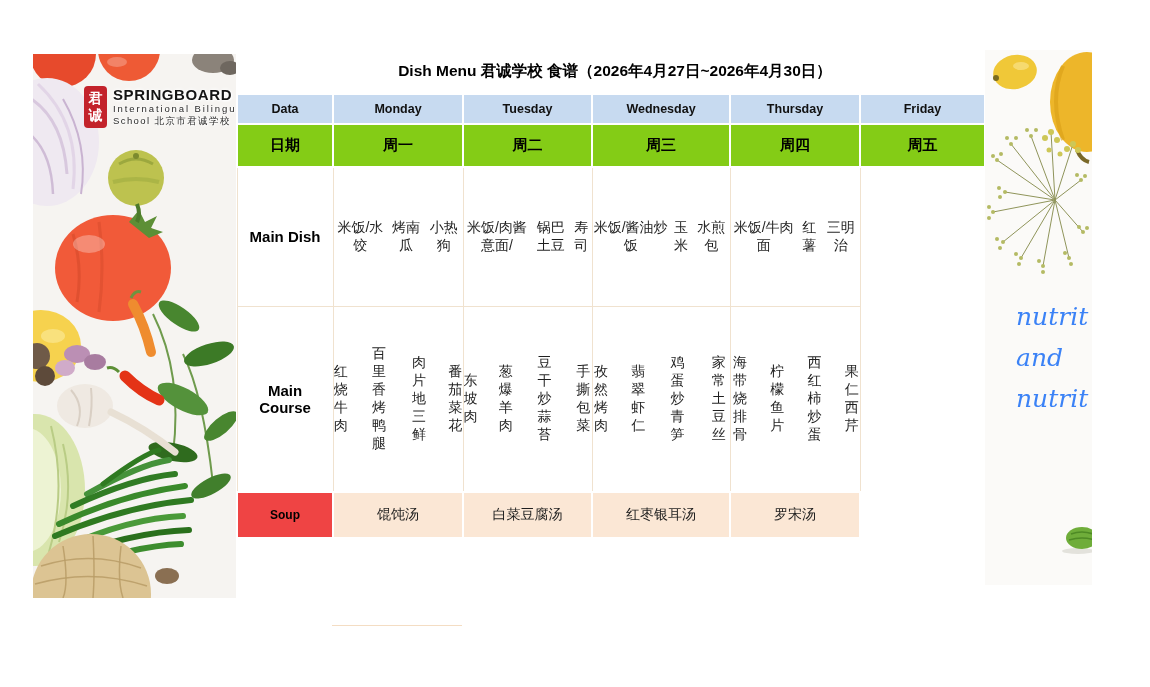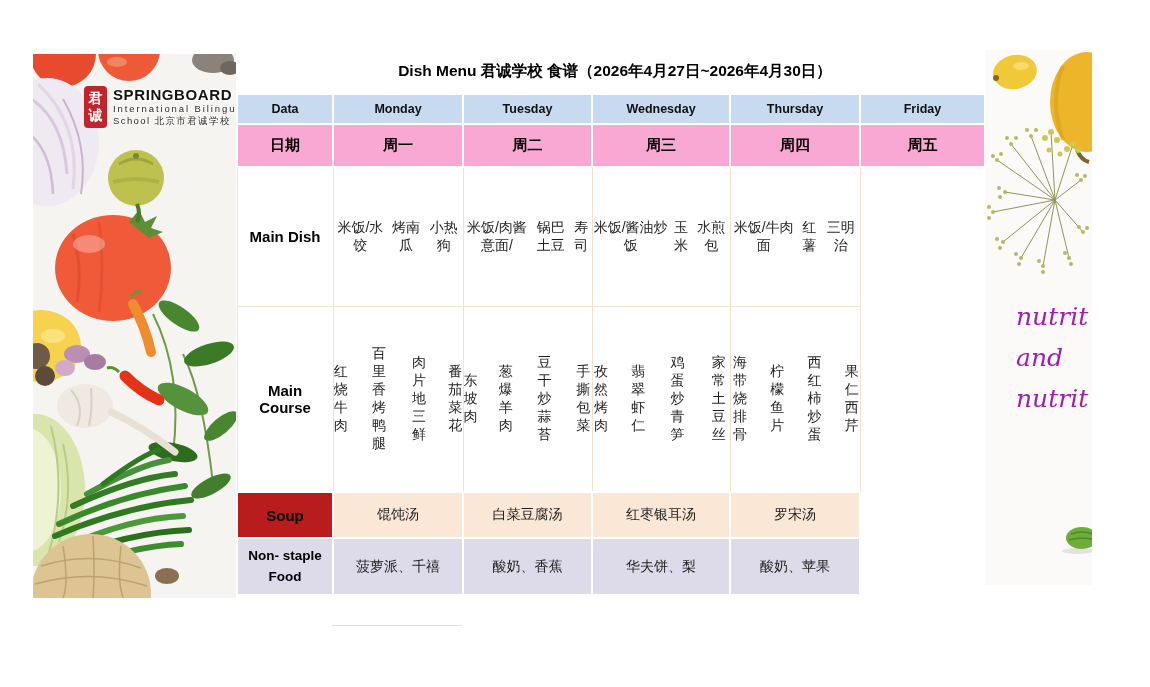--- a/index.html
+++ b/index.html
@@ -30,39 +30,39 @@
                 table-layout:fixed; text-align:center; }
   .menu-table td { vertical-align:middle; overflow:hidden; }
   .r-en td  { height:30px; }
   .r-cn td  { height:43px; }
   .r-md td  { height:139px; }
   .r-mc td  { height:186px; }
   .r-soup td{ height:46px; }
   .r-nsf td { height:57px; }
 
   .c-blue  { background:#c7daf0; border:2px solid #ffffff; font-weight:bold; font-size:12.5px; color:#111; }
-  .c-peach { background:#f9a8d4; border:2px solid #ffffff; font-weight:bold; font-size:15px; color:#000; }
+  .c-peach { background:#84cc16; border:2px solid #ffffff; font-weight:bold; font-size:15px; color:#000; }
   .c-label { background:#ffffff; border:1px solid #f0e2cf; font-weight:bold; font-size:15px; color:#000; padding:0 8px; }
   .c-white { background:#ffffff; border:1px solid #f0e2cf; font-size:14px; color:#1f1f1f; }
-  .c-soup-label { background:#b91c1c; border:2px solid #ffffff; font-weight:bold; font-size:15px; color:#000; }
+  .c-soup-label { background:#ef4444; border:2px solid #ffffff; font-weight:bold; font-size:12px; color:#000; }
   .c-soup  { background:#fbe7d5; border:2px solid #ffffff; font-size:14px; color:#1f1f1f; }
   .c-nsf-label { background:#dddbe9; border:2px solid #ffffff; font-weight:bold; font-size:13.5px; color:#000; padding:0 9px; line-height:1.55; }
   .c-nsf   { background:#dddbe9; border:2px solid #ffffff; font-size:14px; color:#1f1f1f; }
   .c-emptyw { background:#ffffff; border:none; }
 
   .stack { display:flex; flex-direction:row; justify-content:space-around; align-items:center; }
   .s3 { height:137px; } .s4 { height:184px;gap:20px; }
 
   .faint-line { position:absolute; left:332px; top:625px; width:130px; height:1px; background:#f4ddc3; }
 
   
   .right-photo { position:absolute; left:985px; top:50px; width:107px; height:535px; overflow:hidden; }
   .side-note { position:absolute; left:1016px; top:296px; width:76px; overflow:hidden;
                font-family:"DejaVu Serif", serif; font-style:italic; font-size:25px;
-               color:#a21caf; line-height:41px; white-space:nowrap; }
+               color:#3b82f6; line-height:41px; white-space:nowrap; }
 </style>
 </head>
 <body>
 
 <div class="page">
 
   <div class="left-photo">
     <svg viewBox="0 0 203 544" width="203" height="544">
       <rect width="203" height="544" fill="#f6f4f1"></rect>
 
@@ -254,28 +254,20 @@
 
       <tr class="r-soup">
         <td class="c-soup-label">Soup</td>
         <td class="c-soup">馄饨汤</td>
         <td class="c-soup">白菜豆腐汤</td>
         <td class="c-soup">红枣银耳汤</td>
         <td class="c-soup">罗宋汤</td>
         <td class="c-emptyw"></td>
       </tr>
 
-      <tr class="r-nsf">
-        <td class="c-nsf-label">Non- staple Food</td>
-        <td class="c-nsf">菠萝派、千禧</td>
-        <td class="c-nsf">酸奶、香蕉</td>
-        <td class="c-nsf">华夫饼、梨</td>
-        <td class="c-nsf">酸奶、苹果</td>
-        <td class="c-emptyw"></td>
-      </tr>
     </tbody>
   </table>
 
   <div class="faint-line"></div>
 
   <div class="right-photo">
     <svg viewBox="0 0 107 535" width="107" height="535">
       <rect width="107" height="535" fill="#fbfaf8"></rect>
 
       <ellipse cx="30" cy="22" rx="22" ry="17" fill="#f0c838" transform="rotate(-12 30 22)"></ellipse>

